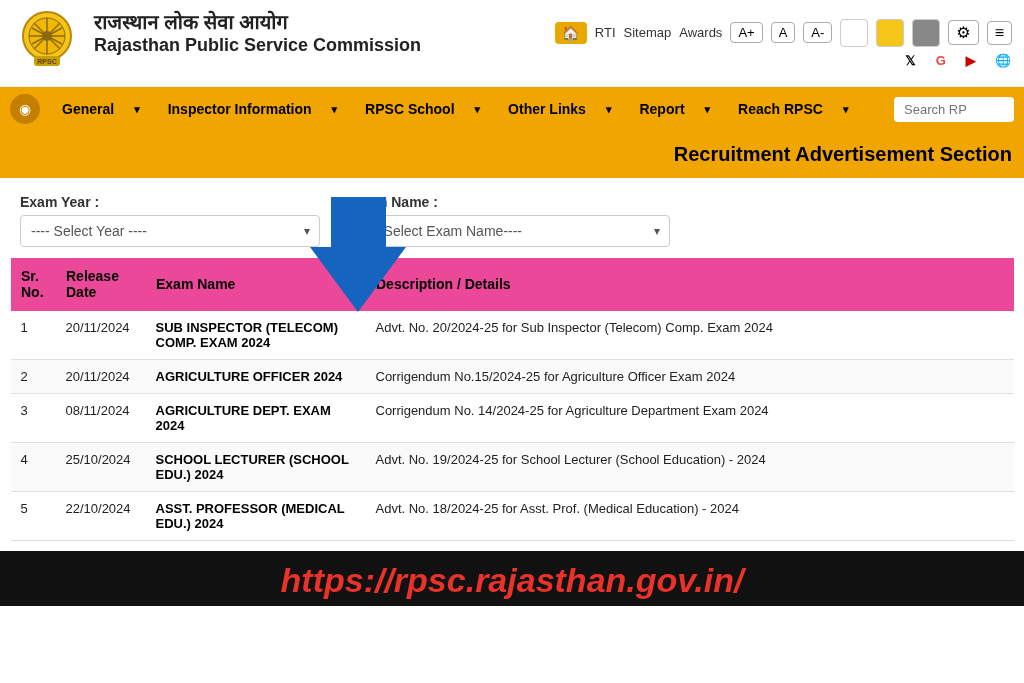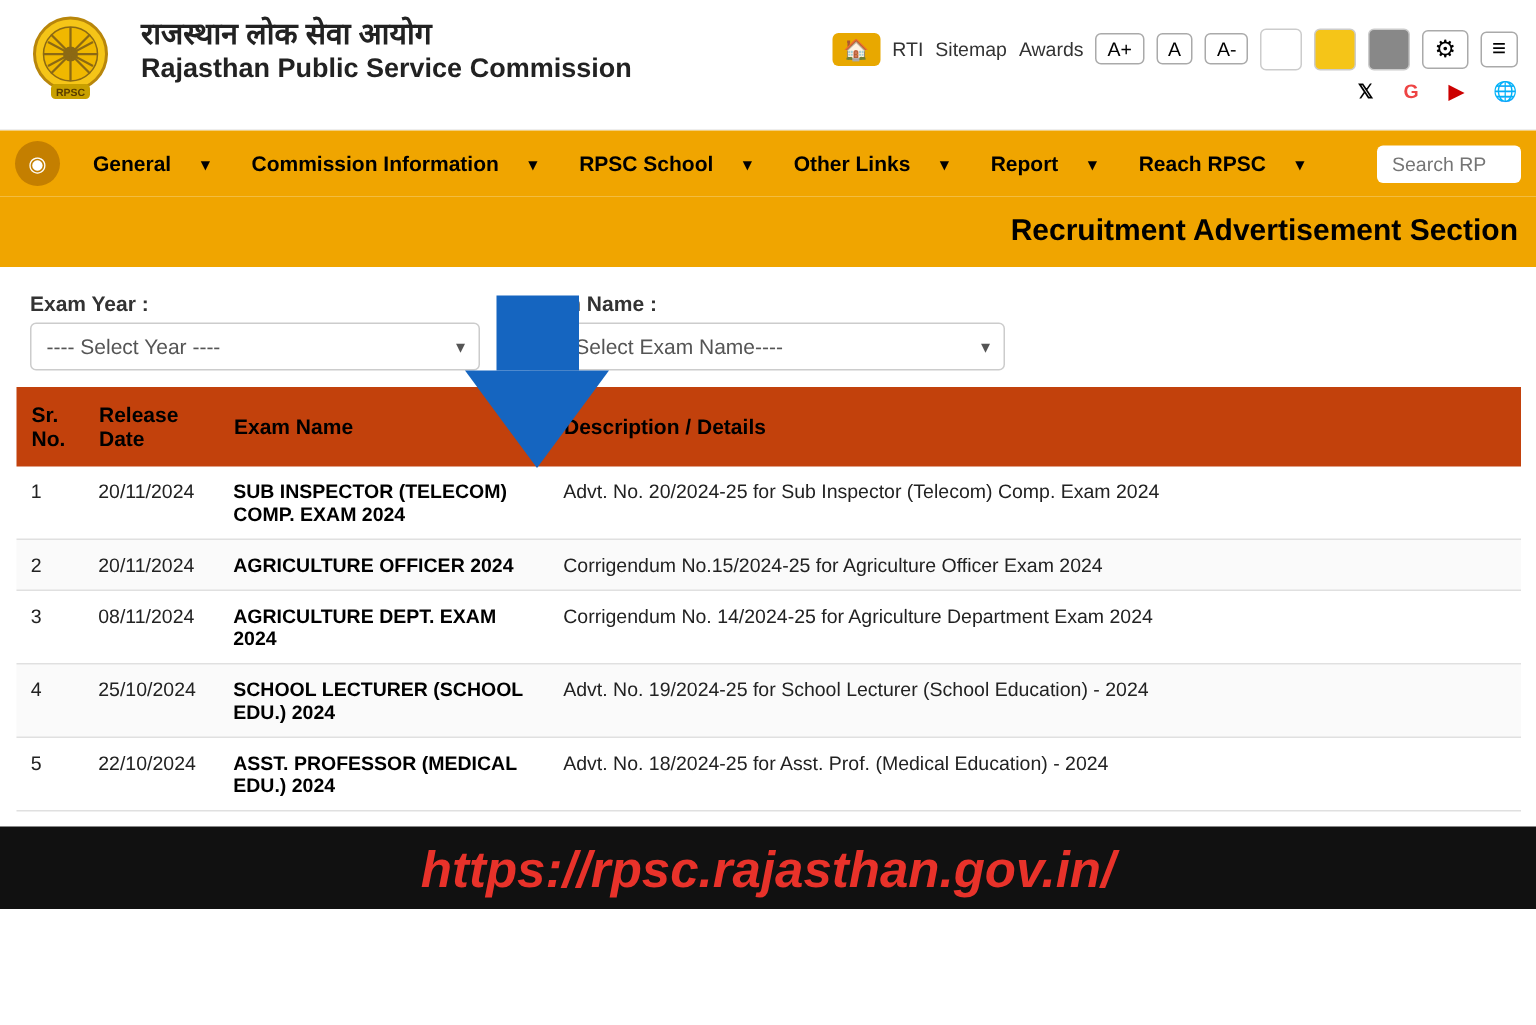--- a/index.html
+++ b/index.html
@@ -134,21 +134,21 @@
       align-items: center;
       gap: 20px;
     }
     .navbar .search-box {
       margin-left: auto;
       background: #fff;
       border: none;
       border-radius: 4px;
       padding: 5px 10px;
       font-size: 13px;
-      width: 96px;
+      width: 120px;
       color: #999;
     }
 
     
     .main-content {
       padding: 0 0 10px 0;
     }
 
     .section-header {
       background: #f0a500;
@@ -203,21 +203,21 @@
     
     .table-wrap {
       padding: 0 10px;
       position: relative;
     }
     table {
       width: 100%;
       border-collapse: collapse;
     }
     thead tr {
-      background: #c2410c;
+      background: #ec4899;
     }
     thead th {
       padding: 10px 10px;
       font-size: 14px;
       font-weight: bold;
       color: #000;
       text-align: left;
       border: 1px solid #d4910000;
     }
     tbody tr {
@@ -305,21 +305,21 @@
   </div>
 </div>
 
 <nav class="navbar">
   <div class="nav-circle">◉</div>
   <div class="nav-item">
     <span>General</span>
     <span class="dropdown-arrow">▾</span>
   </div>
   <div class="nav-item">
-    <span>Commission Information</span>
+    <span>Inspector Information</span>
     <span class="dropdown-arrow">▾</span>
   </div>
   <div class="nav-item">
     <span>RPSC School</span>
     <span class="dropdown-arrow">▾</span>
   </div>
   <div class="nav-item">
     <span>Other Links</span>
     <span class="dropdown-arrow">▾</span>
   </div>

